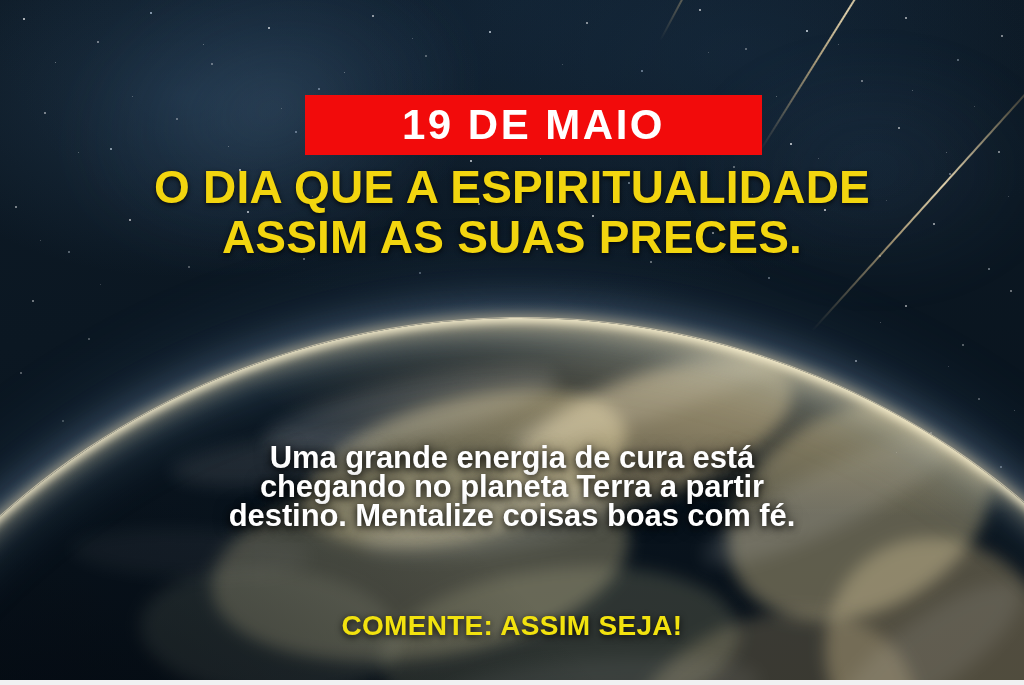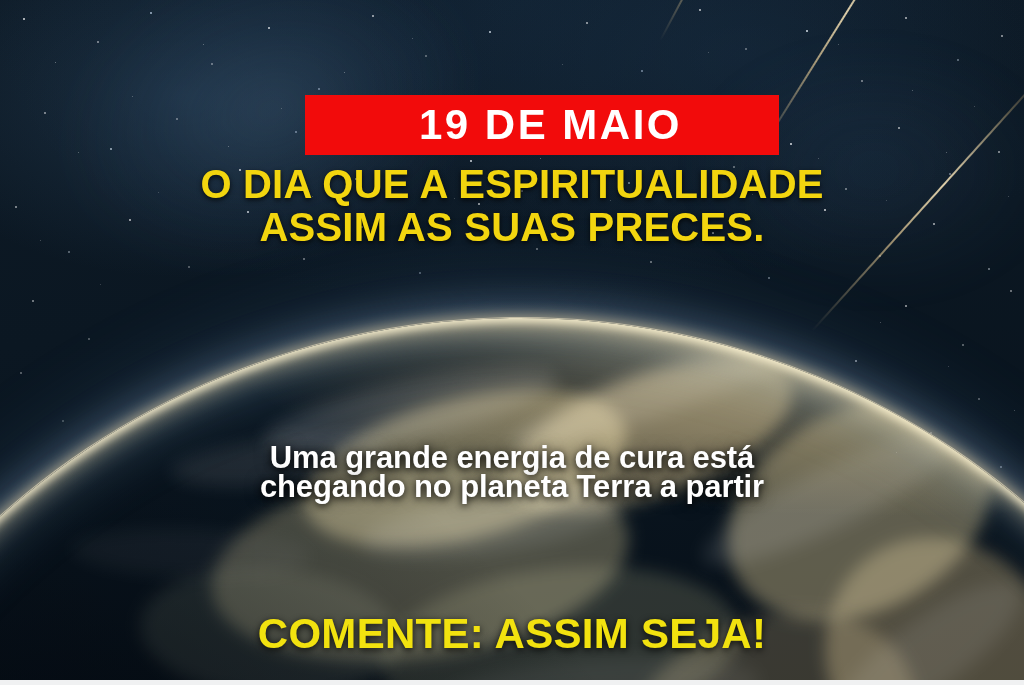--- a/index.html
+++ b/index.html
@@ -183,37 +183,37 @@
   .c8{ left:330px;  top:210px; width:240px; height:50px;  transform:rotate(2deg);   opacity:.20; }
 
   
   .content{ position:absolute; inset:0; }
 
   .date-banner{
     position:absolute;
     left:305px; top:95px;
     width:457px; height:60px;
     background:#f20b0b;
-    display:flex; align-items:center; justify-content:center;padding-left:17px;
+    display:flex; align-items:center; justify-content:center;
   }
   .date-banner span{
     color:#ffffff;
     font-size:42px;
     font-weight:bold;
     letter-spacing:2.5px;
     line-height:1;
     white-space:nowrap;
   }
 
   .headline{
     position:absolute;
     left:0; right:0; top:163px;
     text-align:center;
     color:#f2d50f;
-    font-size:40px;
+    font-size:46px;
     font-weight:bold;
     line-height:1.08;
     letter-spacing:.2px;
     text-shadow:0 2px 5px rgba(0,0,0,.75);
     padding:0 52px;
   }
   .headline .hl-line{ display:block; white-space:nowrap; }
 
   .body-copy{
     position:absolute;
@@ -227,21 +227,21 @@
     text-shadow:0 2px 7px rgba(0,0,0,.85), 0 0 16px rgba(0,0,0,.55);
     padding:0 52px;
   }
   .body-copy .bc-line{ display:block; white-space:nowrap; }
 
   .cta{
     position:absolute;
     left:0; right:0; top:610px;
     text-align:center;
     color:#f2e20f;
-    font-size:42px;
+    font-size:28px;
     font-weight:bold;
     letter-spacing:.3px;
     text-shadow:0 2px 7px rgba(0,0,0,.85);
   }
 
   .bottom-strip{
     position:absolute;
     left:0; right:0; bottom:0;
     height:5px;
     background:#f0f1f2;
@@ -294,19 +294,20 @@
     </div>
 
     <div class="headline">
       <span class="hl-line">O DIA QUE A ESPIRITUALIDADE</span>
       <span class="hl-line">ASSIM AS SUAS PRECES.</span>
     </div>
 
     <div class="body-copy">
       <span class="bc-line">Uma grande energia de cura está</span>
       <span class="bc-line">chegando no planeta Terra a partir</span>
+      <span class="bc-line">destino. Mentalize coisas boas com fé.</span>
     </div>
 
     <div class="cta">COMENTE: ASSIM SEJA!</div>
 
     <div class="bottom-strip"></div>
   </div>
 </div>
 
 </body></html>

